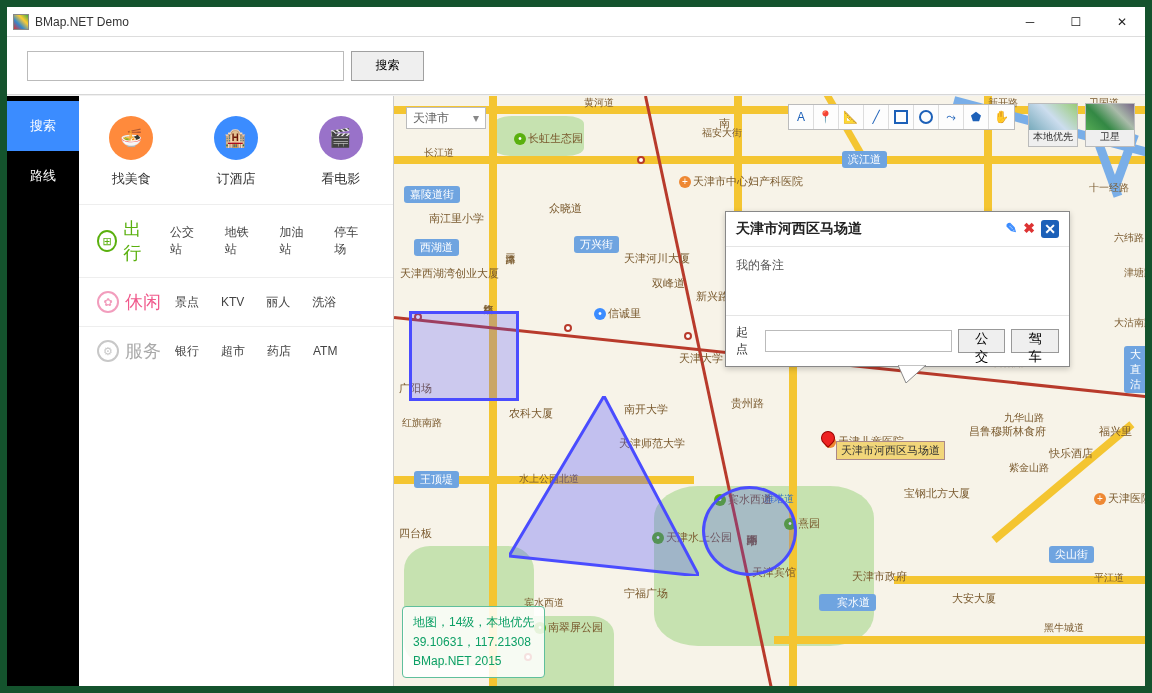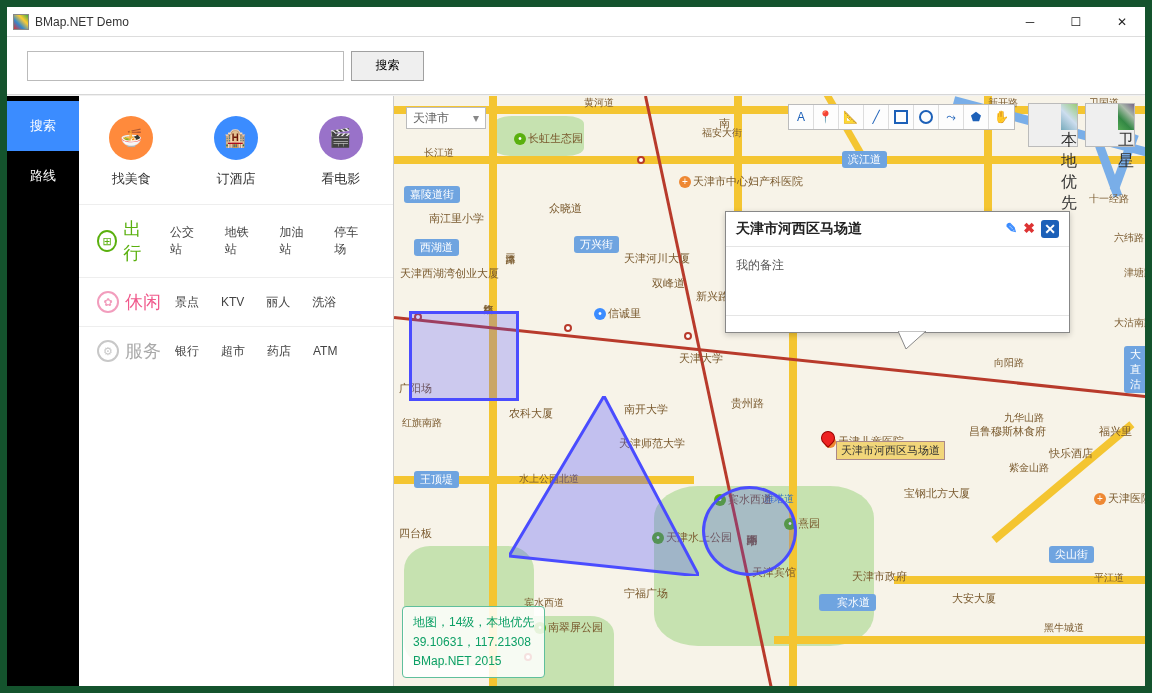--- a/index.html
+++ b/index.html
@@ -59,21 +59,21 @@
   .metro-dot { position:absolute; width:8px; height:8px; border:2px solid #b83a2b; border-radius:50%; background:#fff; }
 
   .badge { position: absolute; background: #6fa4e0; color: #fff; padding: 1px 6px; border-radius: 3px; font-size: 11px; }
 
   .city-sel { position: absolute; top: 11px; left: 12px; width: 80px; height: 22px; background: #fff; border: 1px solid #bbb; display: flex; align-items: center; padding: 0 6px; color: #666; font-size: 12px; }
   .city-sel::after { content:"▾"; margin-left:auto; color:#888; }
 
   .toolbar { position: absolute; top: 8px; right: 130px; height: 26px; background: #fdfdfd; border: 1px solid #bbb; display: flex; }
   .tool { width: 25px; height: 24px; border-right: 1px solid #ddd; display: flex; align-items: center; justify-content: center; color:#1c60b8; cursor:pointer; }
   .tool:last-child { border-right:none; }
-  .layer-btn { position:absolute; top:7px; height:44px; width:50px; border:1px solid #bbb; background:#efefef; font-size:16px; text-align:center; cursor:pointer;padding-left:32px; }
+  .layer-btn { position:absolute; top:7px; height:44px; width:50px; border:1px solid #bbb; background:#efefef; font-size:10px; text-align:center; cursor:pointer; }
   .layer-btn .thumb { height:26px; background:linear-gradient(45deg,#7ab,#cde,#9c7); }
   #lb1 { right:67px; }
   #lb2 { right:10px; }
   #lb2 .thumb { background:linear-gradient(45deg,#5a5,#384,#aba,#768); }
 
   .shape-rect { position:absolute; border:3px solid #4a4cff; background:rgba(74,76,255,0.25); }
   .shape-tri { position:absolute; }
   .shape-circ { position:absolute; border:3px solid #4a4cff; background:rgba(74,76,255,0.25); border-radius:50%; }
 
   .marker-pin { position:absolute; width:14px; height:22px; }
@@ -207,21 +207,21 @@
       <div class="map-lbl" style="left:190px; top:0px;">黄河道</div>
       <div class="map-lbl" style="left:30px; top:50px;">长江道</div>
       <div class="map-lbl" style="left:87px; top:200px; writing-mode:vertical-rl;">红旗路</div>
       <div class="map-lbl" style="left:308px; top:30px;">福安大街</div>
       <div class="map-lbl" style="left:109px; top:150px; writing-mode:vertical-rl;">三潭路</div>
       <div class="map-lbl" style="left:125px; top:376px;">水上公园北道</div>
       <div class="map-lbl blue" style="left:370px; top:396px;">雅塔道</div>
       <div class="map-lbl" style="left:8px; top:320px;">红旗南路</div>
       <div class="map-lbl" style="left:594px; top:0px;">新开路</div>
       <div class="map-lbl" style="left:695px; top:0px;">卫国道</div>
-      <div class="map-lbl" style="left:695px; top:96px;">十一经路</div>
+      <div class="map-lbl" style="left:695px; top:85px;">十一经路</div>
       <div class="map-lbl" style="left:720px; top:135px;">六纬路</div>
       <div class="map-lbl" style="left:730px; top:170px;">津塘路</div>
       <div class="map-lbl" style="left:720px; top:220px;">大沽南路</div>
       <div class="map-lbl" style="left:600px; top:260px;">向阳路</div>
       <div class="map-lbl" style="left:610px; top:315px;">九华山路</div>
       <div class="map-lbl" style="left:615px; top:365px;">紫金山路</div>
       <div class="map-lbl" style="left:700px; top:475px;">平江道</div>
       <div class="map-lbl" style="left:650px; top:525px;">黑牛城道</div>
       <div class="map-lbl" style="left:130px; top:500px;">宾水西道</div>
 
@@ -313,20 +313,26 @@
         <div class="hd">
           <span>天津市河西区马场道</span>
           <span class="acts">
             <span style="cursor:pointer">✎</span>
             <span style="color:#d33;cursor:pointer">✖</span>
             <span class="close-x">✕</span>
           </span>
         </div>
         <div class="bd">我的备注</div>
         <div class="ft">
+          <div class="route-row">
+            <span>起点</span>
+            <input type="text" style="">
+            <button>公交</button>
+            <button>驾车</button>
+          </div>
         </div>
         <svg class="info-arrow">
             <polygon points="0,0 28,0 8,18" fill="#fff" stroke="#888"></polygon>
           </svg>
       </div>
 
       <div class="status">
         <div class="l1">地图，14级，本地优先</div>
         <div class="l2">39.10631，117.21308</div>
         <div class="l3">BMap.NET 2015</div>

